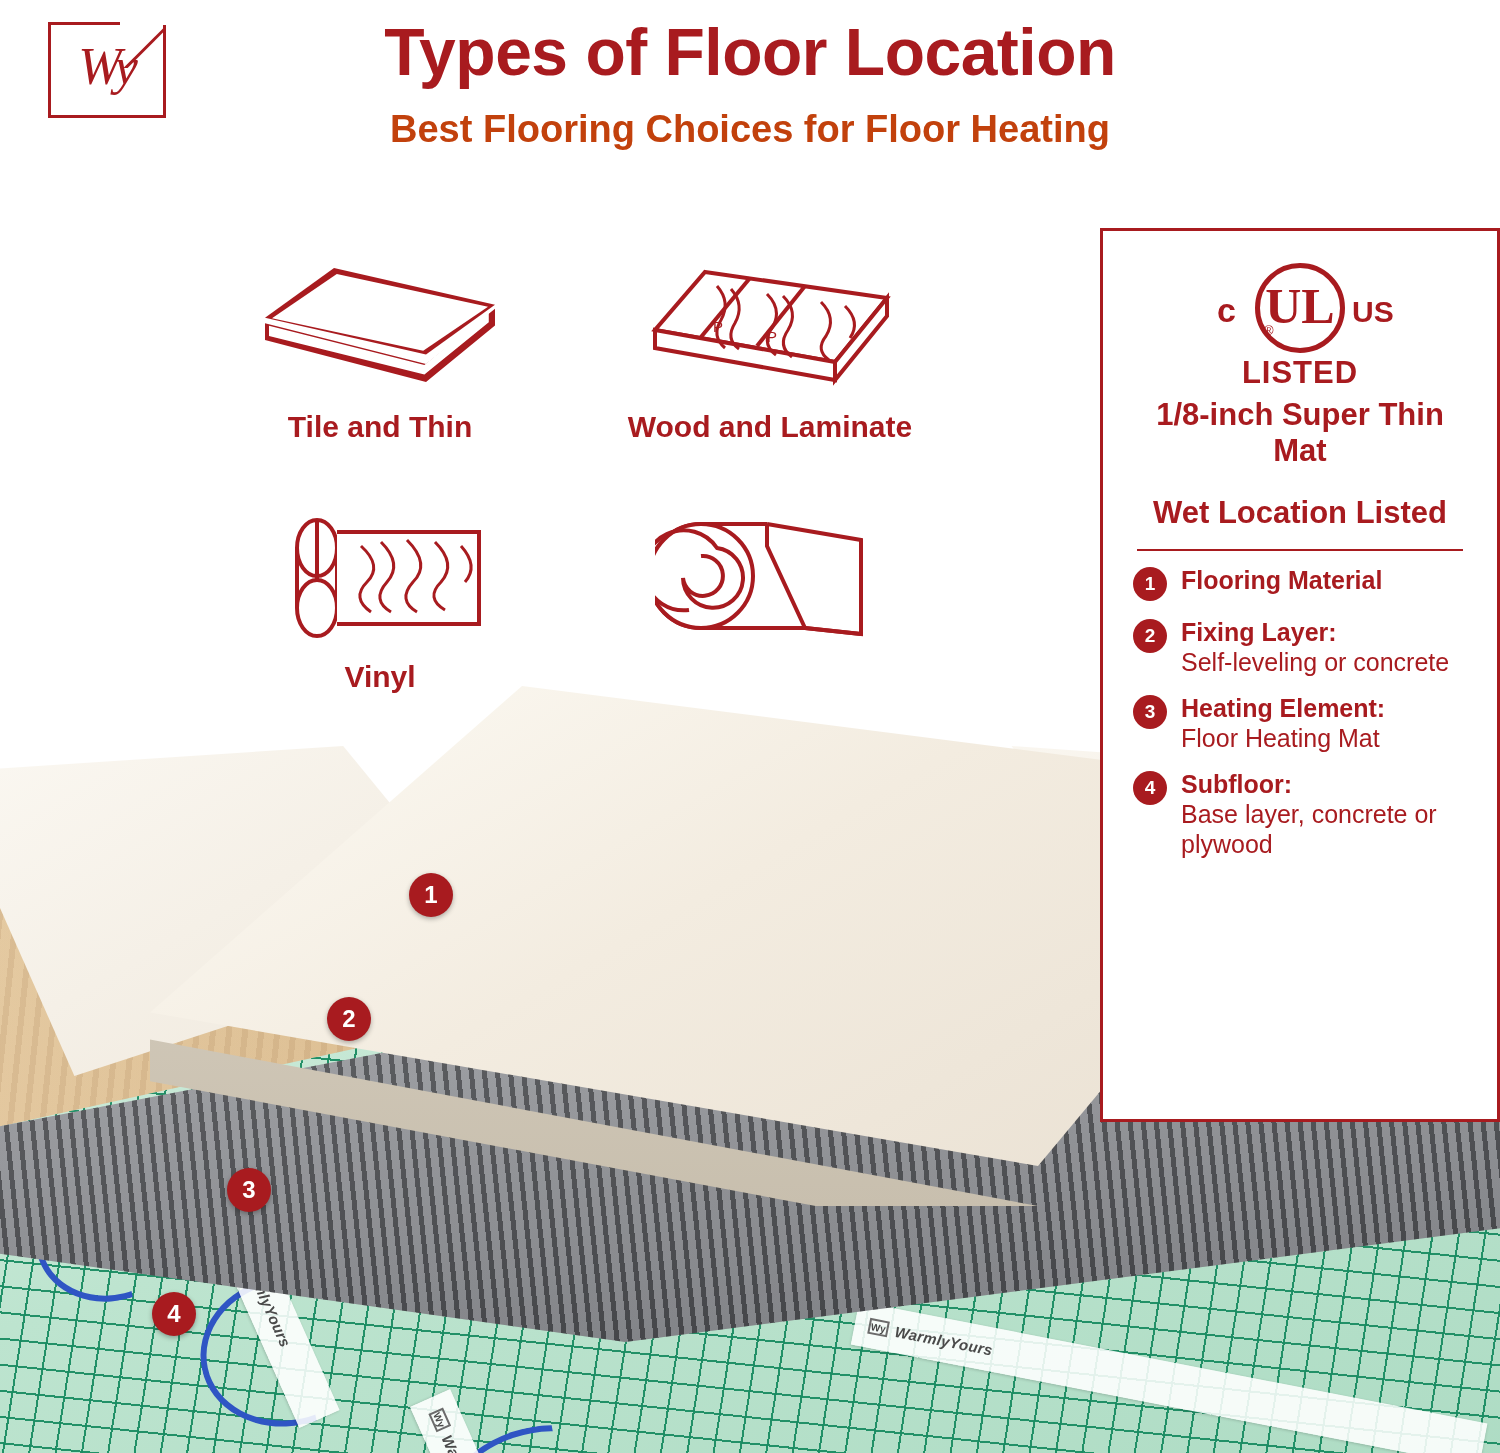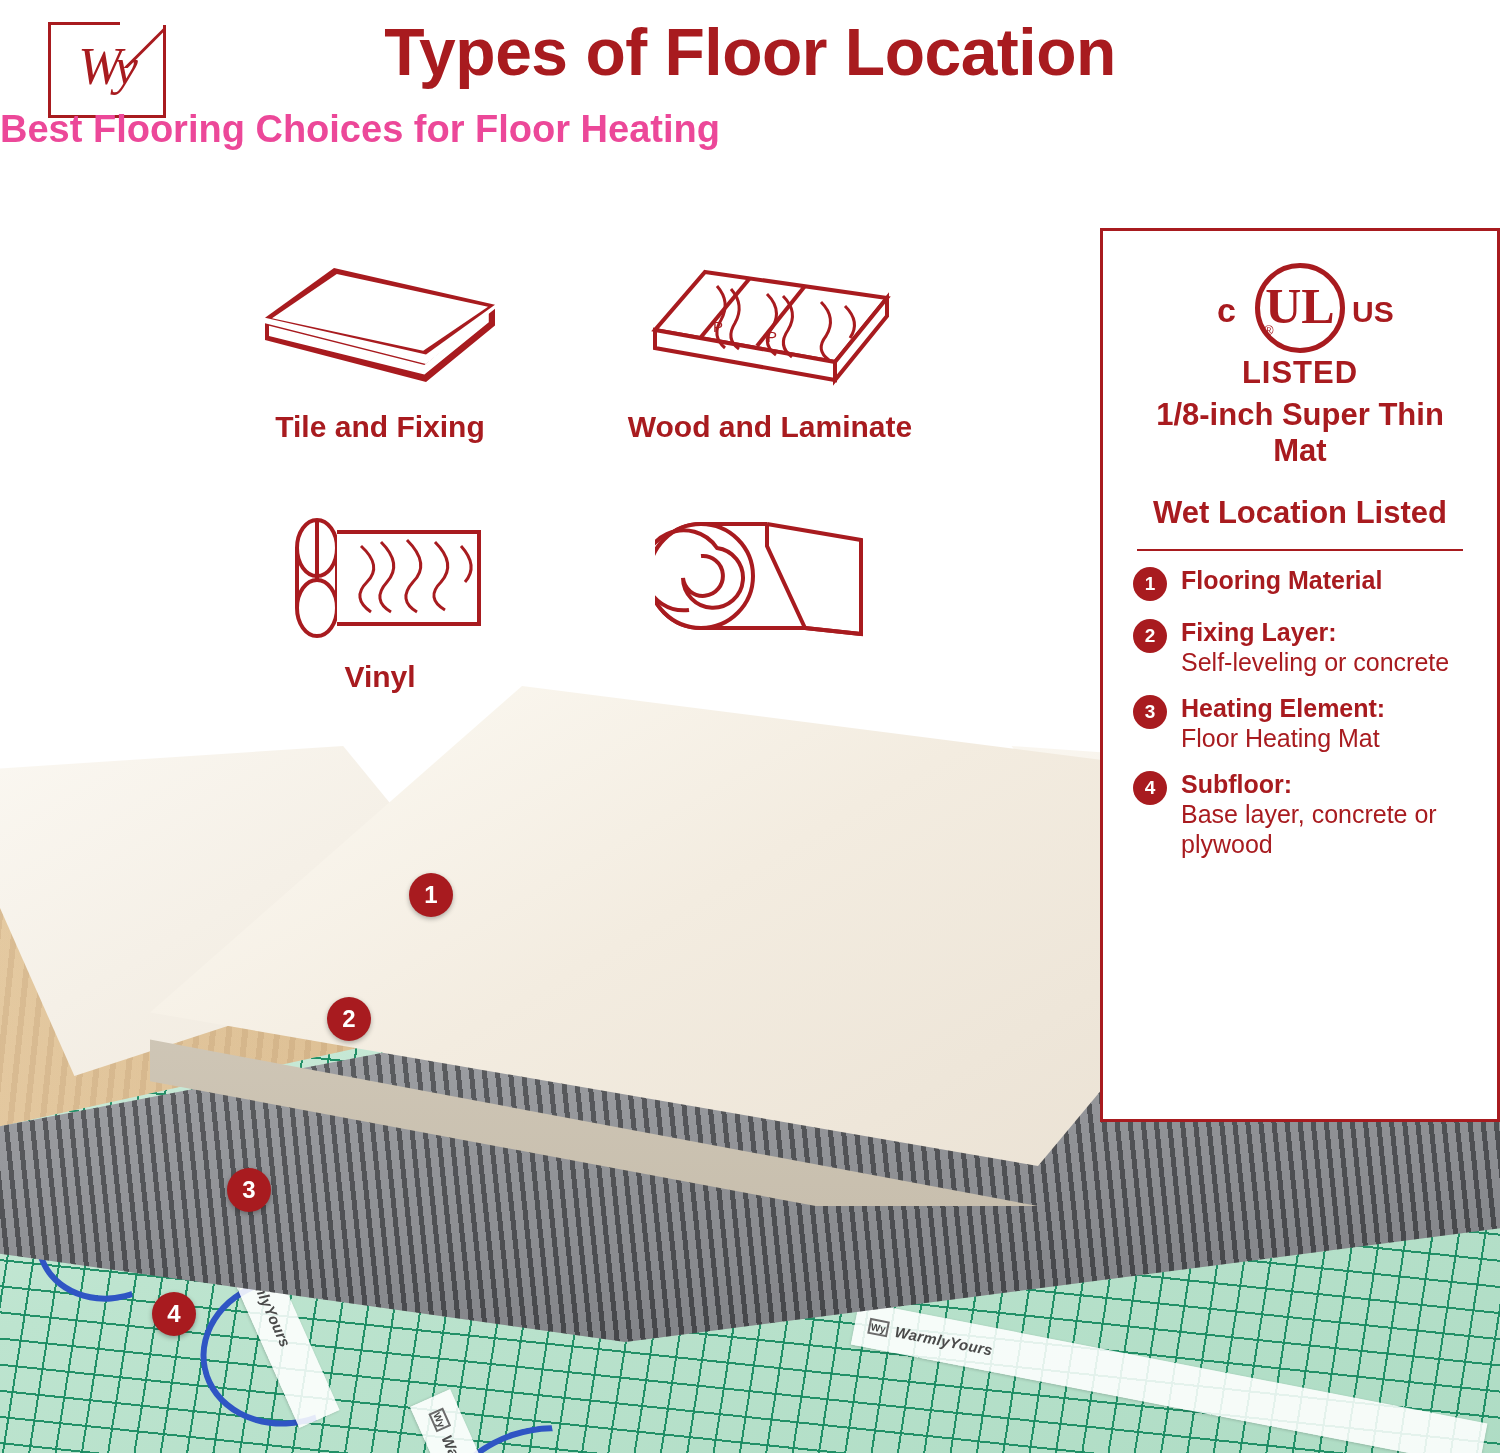--- a/index.html
+++ b/index.html
@@ -59,24 +59,24 @@
     left: 0; right: 0; top: 14px;
     text-align: center;
     font-size: 66px;
     font-weight: bold;
     color: #a81b1f;
     letter-spacing: -0.5px;
   }
   #subtitle {
     position: absolute;
     left: 0; right: 0; top: 108px;
-    text-align: left;
+    text-align: center;
     font-size: 38px;
     font-weight: bold;
-    color: #ec4899;
+    color: #c2410c;
   }
 
   
   #photo {
     position: absolute;
     left: 0; top: 186px;
     width: 1500px;
     height: 1267px;
     overflow: hidden;
     background: #ffffff;
@@ -418,21 +418,21 @@
 
   <div class="icon-cell" style="left:0px; top:0px; width:300px;">
     <div class="icon-art">
       <div class="tile-icon">
         <div class="side"></div>
           <div class="side-in"></div>
         <div class="face"></div>
           <div class="face-in"></div>
       </div>
     </div>
-    <div class="icon-label">Tile and Fixing</div>
+    <div class="icon-label">Tile and Thin</div>
   </div>
 
   <div class="icon-cell" style="left:340px; top:0px; width:400px;">
     <div class="icon-art">
       <svg class="wood-icon" viewBox="0 0 250 130" fill="none" stroke="#a81b1f" stroke-width="4">
         <polygon points="60,8 242,34 190,98 10,66" fill="#fff"></polygon>
         <polygon points="10,66 190,98 190,116 10,84" fill="#fff"></polygon>
         <polygon points="190,98 242,34 242,52 190,116" fill="#fff"></polygon>
         <line x1="105" y1="14" x2="56" y2="73"></line>
         <line x1="160" y1="22" x2="112" y2="82"></line>

